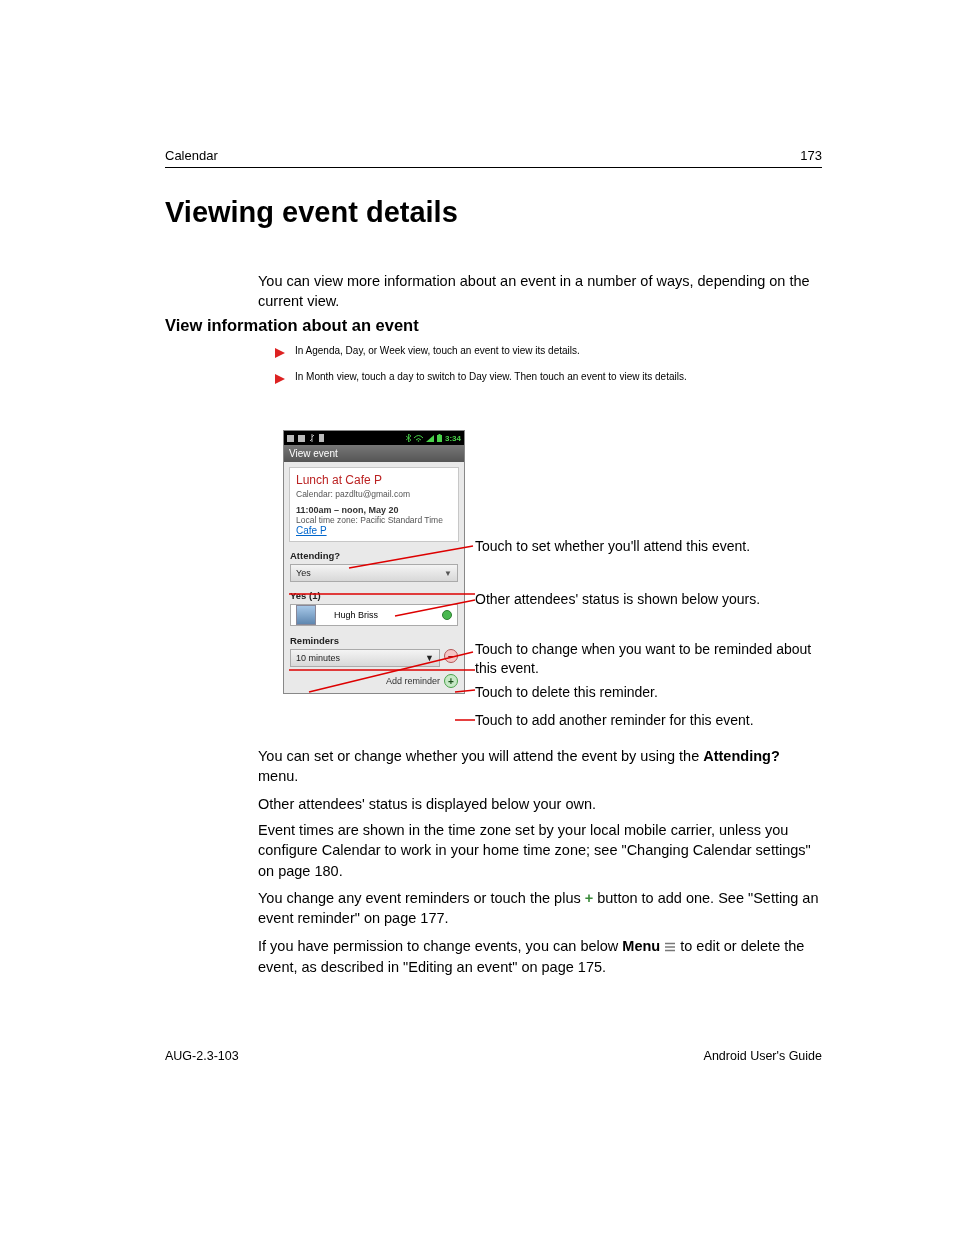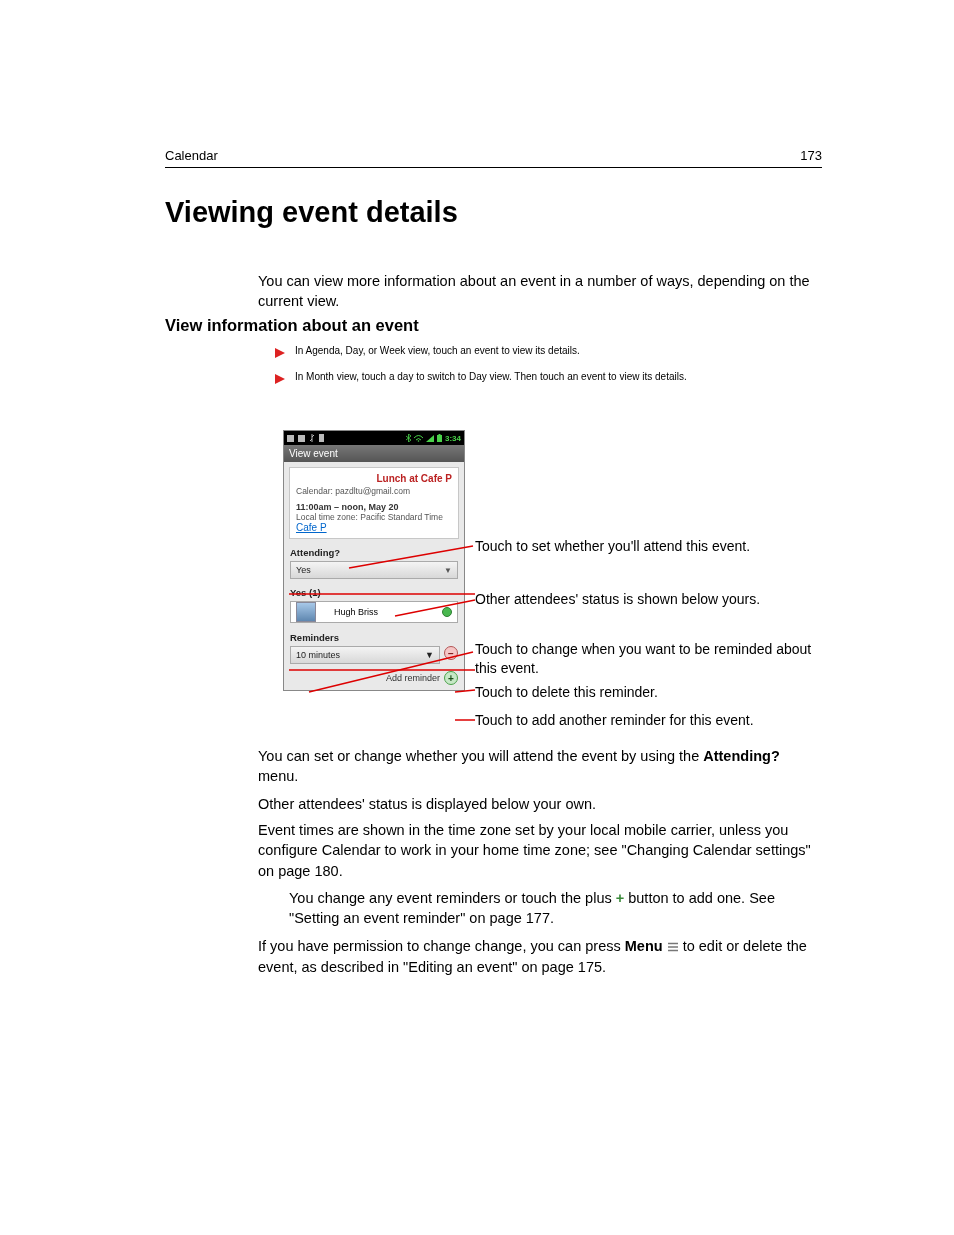--- a/index.html
+++ b/index.html
@@ -100,21 +100,21 @@
     font-weight: normal;
     padding: 3px 5px;
   }
   .card {
     background: #fff;
     margin: 5px;
     border: 1px solid #c7c7c7;
     padding: 5px 6px;
     font-size: 9px;
   }
-  .ev-title { color: #b22; font-weight: bold; font-size: 10px; text-align: right; }
+  .ev-title { color: #b22; font-weight: normal; font-size: 12px; }
   .ev-sub { color: #555; font-size: 8.5px; margin-top: 2px; }
   .ev-time { font-weight: bold; font-size: 9px; margin-top: 6px; color:#333; }
   .ev-tz { color:#555; font-size:8.5px; }
   .ev-link { color: #06c; text-decoration: underline; font-size:10px; }
   .sec-label { font-weight:bold; font-size:9.5px; padding: 3px 6px; color:#222; }
   .dropdown {
     margin: 0 6px 5px 6px;
     border: 1px solid #aaa;
     background: linear-gradient(#f4f4f4,#d8d8d8);
     padding: 3px 5px;
@@ -315,28 +315,32 @@
   <div class="callout" style="top:590px;">Other attendees' status is shown below yours.</div>
   <div class="callout" style="top:640px;">Touch to change when you want to be reminded about this event.</div>
   <div class="callout" style="top:683px;">Touch to delete this reminder.</div>
   <div class="callout" style="top:711px;">Touch to add another reminder for this event.</div>
 
   <div class="body-para" style="top:746px;">
     <span>You can set or change whether you will attend the event by using the </span><span class="bold">Attending?</span><span> menu.</span>
   </div>
   <div class="body-para" style="top:794px;">Other attendees' status is displayed below your own.</div>
   <div class="body-para" style="top:820px;">Event times are shown in the time zone set by your local mobile carrier, unless you configure Calendar to work in your home time zone; see "Changing Calendar settings" on page 180.</div>
-  <div class="body-para" style="top:888px;margin-left:31px;">
+  <div class="body-para" style="top:888px;">
     <span>You change any event reminders or touch the plus </span><span class="plus-inline">+</span><span> button to add one. See "Setting an event reminder" on page 177.</span>
   </div>
   <div class="body-para" style="top:936px;">
-    <span>If you have permission to change change, you can press </span><span class="bold">Menu</span>
+    <span>If you have permission to change events, you can below </span><span class="bold">Menu</span>
     <span class="menu-icon">
       <svg width="12" height="10">
           <line x1="1" y1="1.5" x2="11" y2="1.5" stroke="#777" stroke-width="1.5"></line>
           <line x1="1" y1="5" x2="11" y2="5" stroke="#777" stroke-width="1.5"></line>
           <line x1="1" y1="8.5" x2="11" y2="8.5" stroke="#777" stroke-width="1.5"></line>
         </svg>
     </span>
     <span> to edit or delete the event, as described in "Editing an event" on page 175.</span>
   </div>
 
+  <div class="footer">
+    <span>AUG-2.3-103</span>
+    <span>Android User's Guide</span>
+  </div>
 </div>
 
 </body></html>

